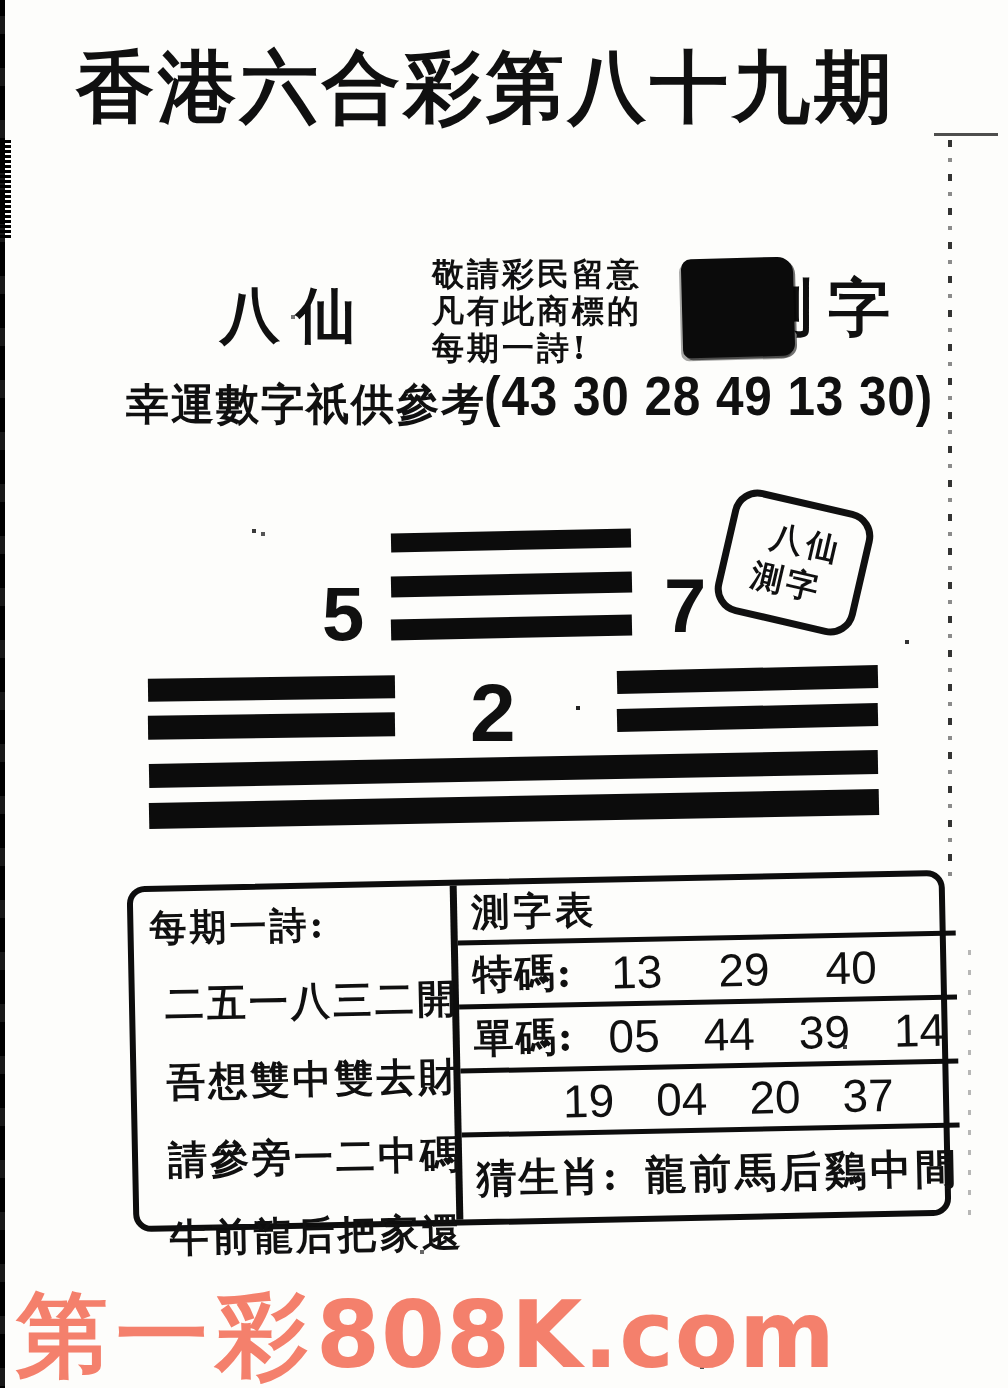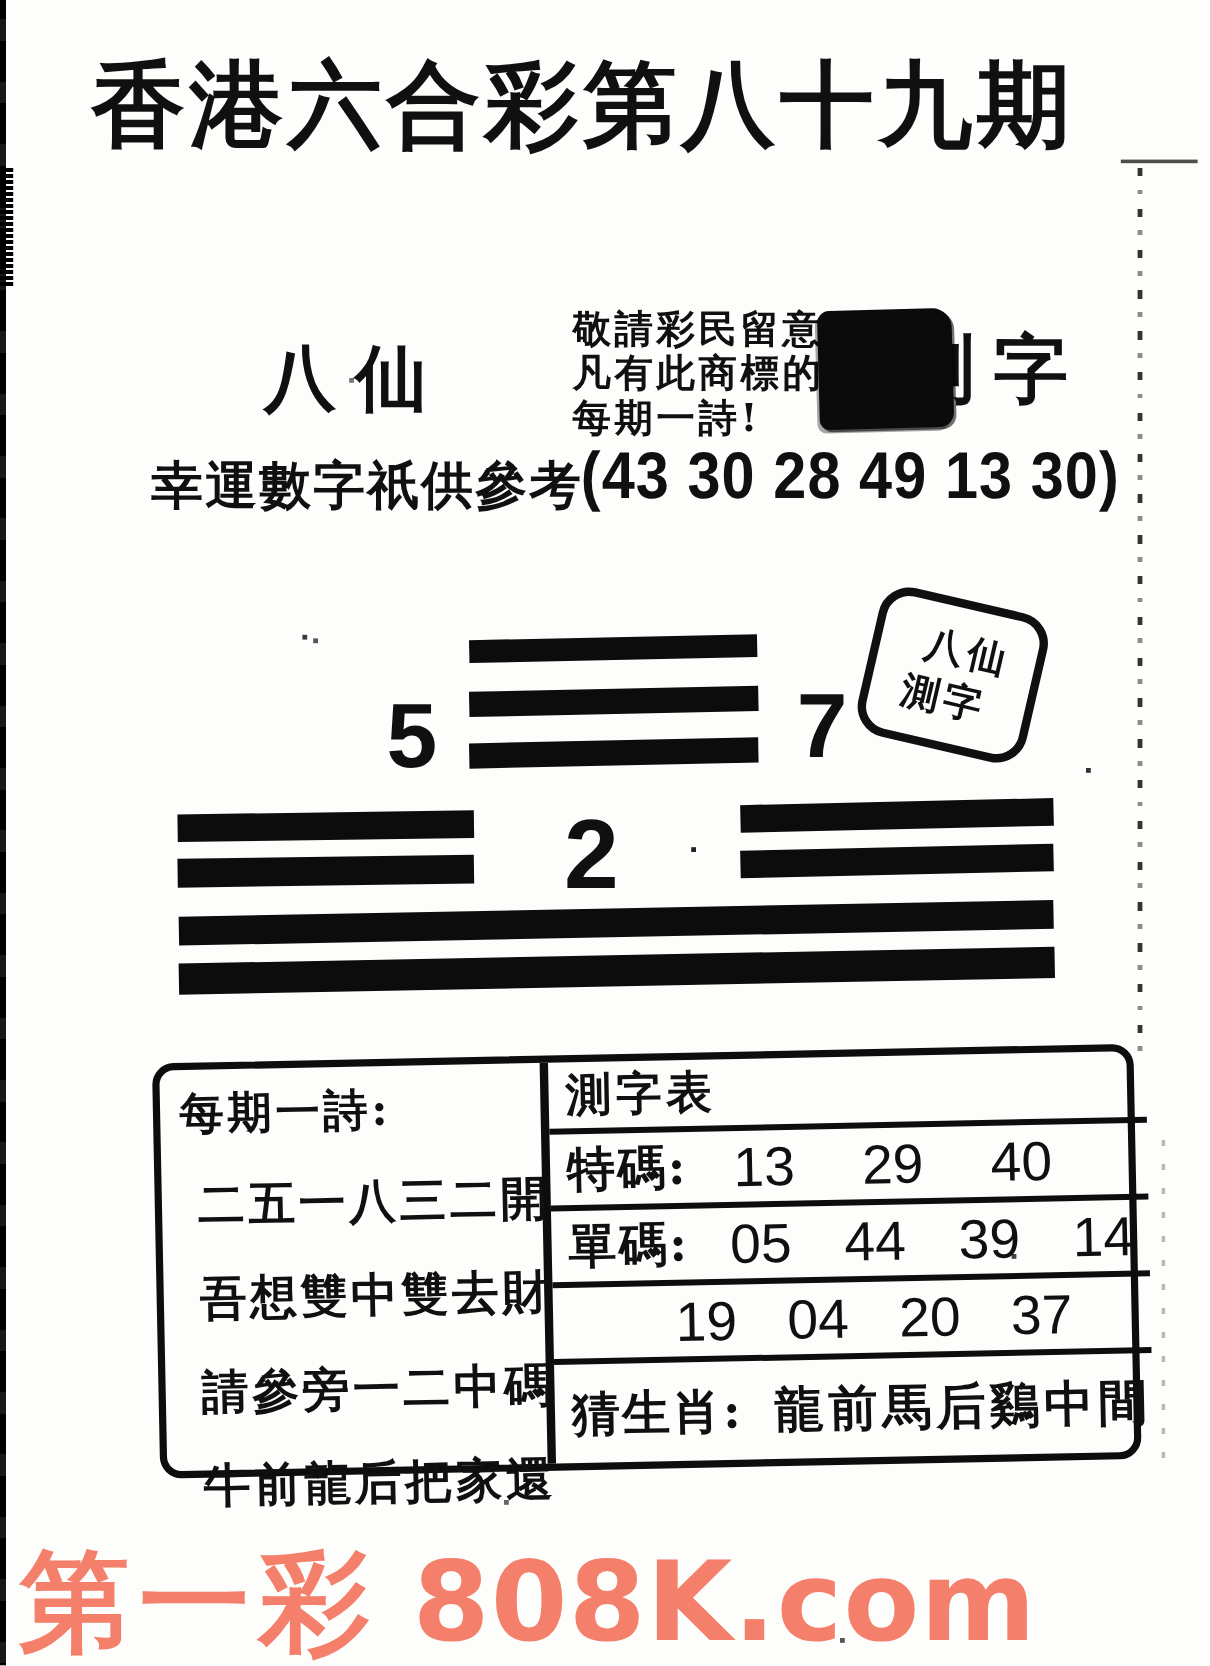--- a/index.html
+++ b/index.html
@@ -30,21 +30,20 @@
     font-size:60px;
     letter-spacing:16px;
   }
   .notice {
     left:432px; top:256px;
     font-family:"DejaVu Serif","Liberation Serif",serif;
     font-weight:600;
     font-size:32px;
     line-height:37px;
     letter-spacing:3px;
-    margin-left:45px;
   }
   .trademark-text {
     left:750px; top:266px;
     font-family:"DejaVu Serif","Liberation Serif",serif;
     font-weight:bold;
     font-size:62px;
     letter-spacing:16px;
     white-space:nowrap;
   }
   .trademark-blob {
@@ -183,21 +182,21 @@
 
   
   .footer {
     left:16px; top:1274px;
     display:flex;
     align-items:baseline;
     font-weight:bold;
     white-space:nowrap;
   }
   .footer .site-name { font-size:92px; letter-spacing:8px; }
-  .footer .site-url  { font-size:92px; margin-left:28px; letter-spacing:1px; }
+  .footer .site-url  { font-size:92px; letter-spacing:1px; }
 
   
   .edge-left {
     left:0; top:0; width:5px; height:1388px;
     background:repeating-linear-gradient(to bottom,#000 0 16px,#181818 16px 34px,#000 34px 52px);
   }
   .edge-left-rough {
     left:0; top:140px; width:11px; height:100px;
     background:repeating-linear-gradient(to bottom,#000 0 3px,rgba(0,0,0,0) 3px 5px);
   }

